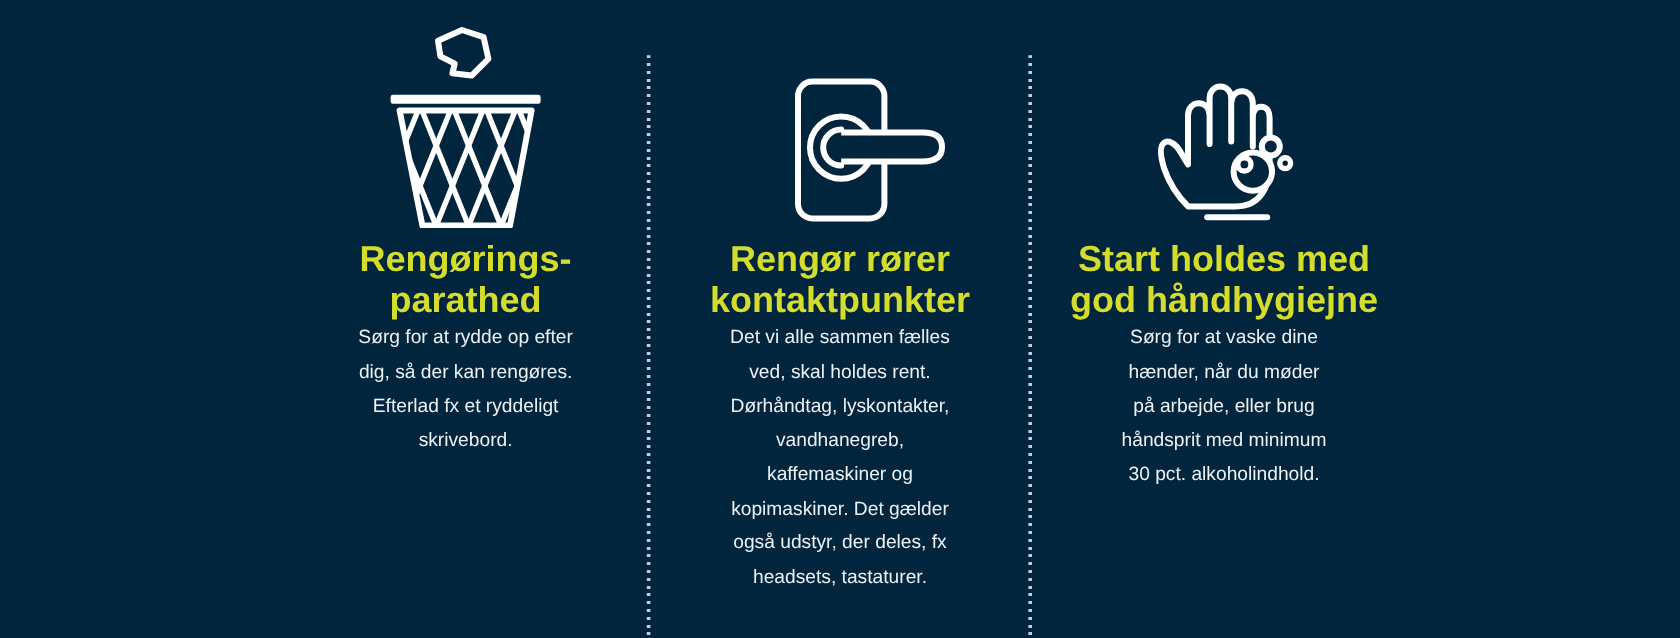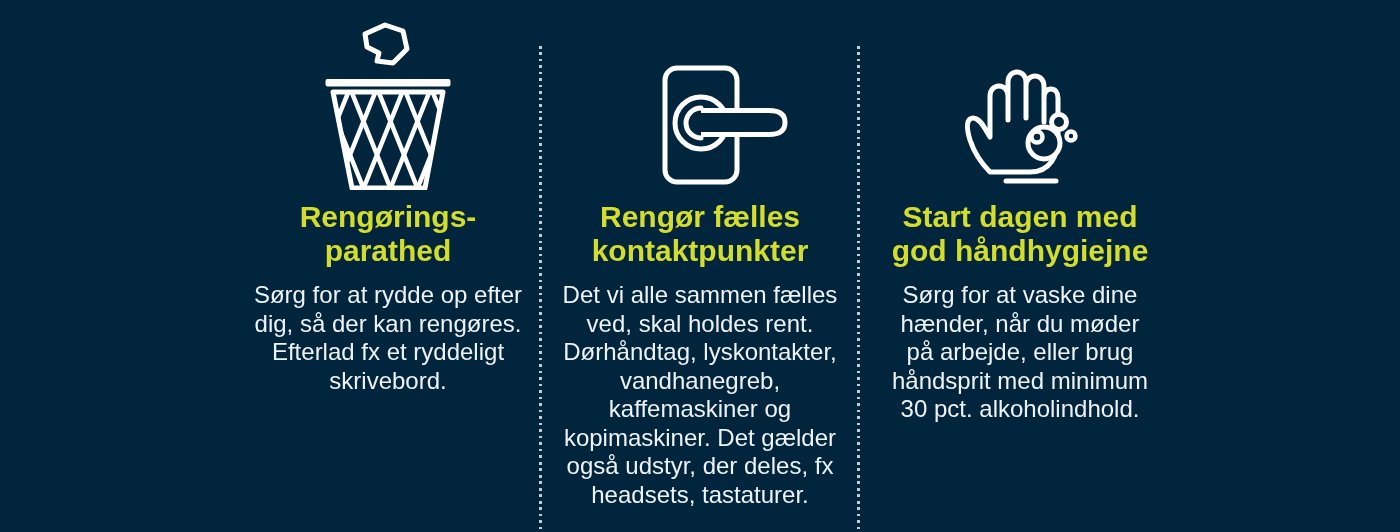--- a/index.html
+++ b/index.html
@@ -31,22 +31,21 @@
   .icon-box svg { display:block; }
   .col-title {
     margin-top:8px;
     font-size:30px;
     line-height:34px;
     font-weight:bold;
     color:#D4DD2B;
     white-space:pre-line;
   }
   .col-body {
-    margin-top:13px;
-    font-size:24px;
+    font-size:16px;
     line-height:28.5px;
     color:#EDF2F5;
     white-space:pre-line;
   }
   .divider {
     position:absolute;
     top:46px;
     bottom:0;
     width:3px;
     background:repeating-linear-gradient(to bottom, #C2CDD6 0 2.5px, transparent 2.5px 6.5px);
@@ -104,21 +103,21 @@
 
       <rect class="stroke" stroke-width="5" x="6" y="4" width="72" height="114" rx="12"></rect>
 
       <circle class="stroke" stroke-width="5" cx="42" cy="59" r="26"></circle>
 
       <path class="stroke" stroke-width="5" d="M42,44 A15,15 0 1 0 42,74"></path>
 
       <path class="bgfill" stroke-width="5" d="M42,46.5 L110,46.5 Q126,46.5 126,58.5 Q126,70.5 110,70.5 L42,70.5"></path>
     </svg>
   </div>
-  <h2 class="col-title">Rengør fælles
+  <h2 class="col-title">Rengør rører
 kontaktpunkter</h2>
   <p class="col-body">Det vi alle sammen fælles
 ved, skal holdes rent.
 Dørhåndtag, lyskontakter,
 vandhanegreb,
 kaffemaskiner og
 kopimaskiner. Det gælder
 også udstyr, der deles, fx
 headsets, tastaturer.</p>
 </div>
@@ -130,21 +129,21 @@
       <path class="stroke" stroke-width="5" d="M32,104 C24,96 16,84 12,72 C9,62 8,54 12,51 C16,48 22,52 26,59 L32,69 L32,28 C32,22 36,18 41,18 C46,18 50,22 50,28 L50,52 L50,14 C50,8 54,4 59,4 C64,4 68,8 68,14 L68,50 L68,18 C68,12 72,8 77,8 C82,8 86,12 86,18 L86,54 L86,30 C86,24 89,21 93,21 C97,21 100,24 100,30 L100,70 C100,88 92,104 72,104 Z"></path>
 
       <circle class="bgfill" stroke-width="5" cx="86" cy="75" r="16"></circle>
       <circle class="stroke" stroke-width="4.5" cx="79" cy="69" r="5.5"></circle>
       <circle class="bgfill" stroke-width="5" cx="101" cy="54" r="7.5"></circle>
       <circle class="bgfill" stroke-width="4.5" cx="113" cy="68" r="4.5"></circle>
 
       <line class="stroke" stroke-width="5" x1="48" y1="113" x2="98" y2="113"></line>
     </svg>
   </div>
-  <h2 class="col-title">Start dagen med
+  <h2 class="col-title">Start holdes med
 god håndhygiejne</h2>
   <p class="col-body">Sørg for at vaske dine
 hænder, når du møder
 på arbejde, eller brug
 håndsprit med minimum
 30 pct. alkoholindhold.</p>
 </div>
 
 <div class="divider divider-1"></div>
 <div class="divider divider-2"></div>

